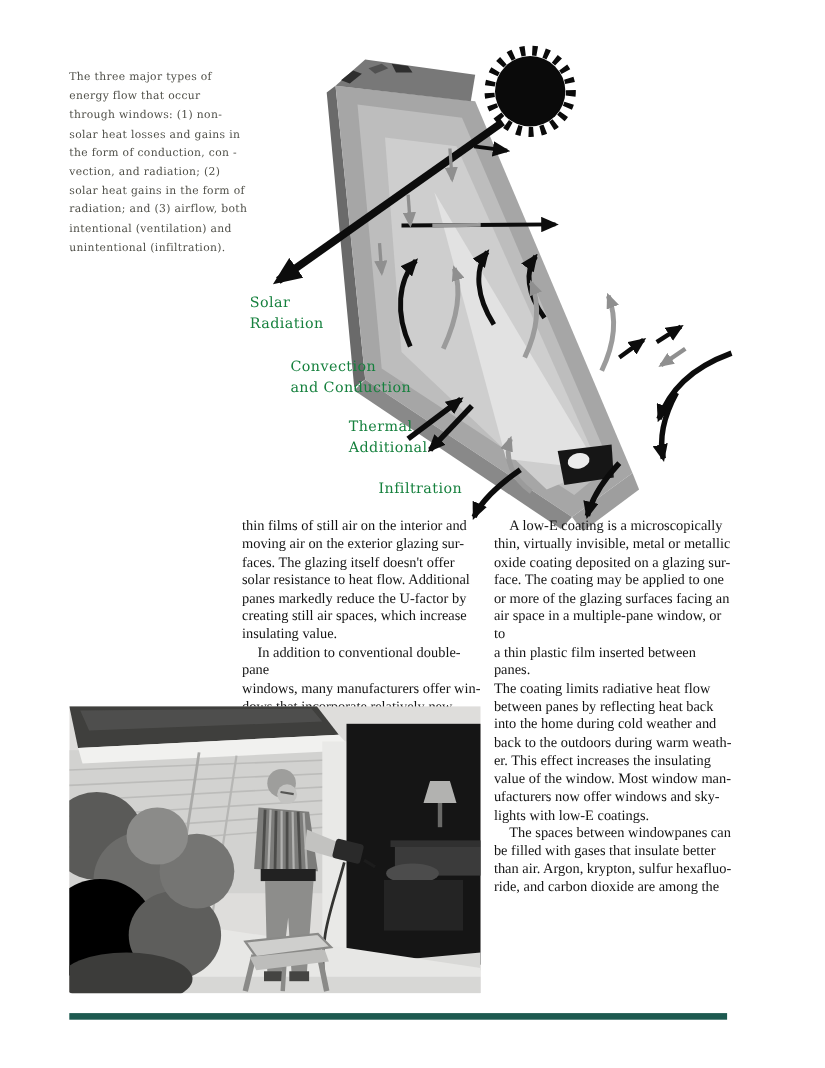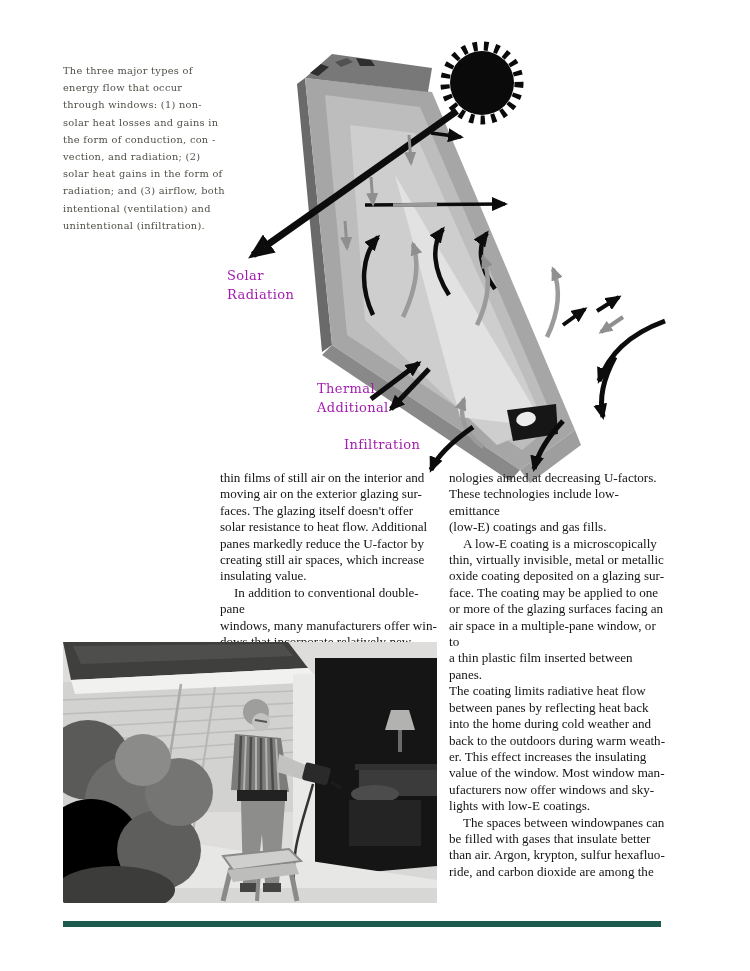--- a/index.html
+++ b/index.html
@@ -2,21 +2,21 @@
 <html><head>
 <meta charset="utf-8">
 <style>
   html,body{margin:0;padding:0;background:#ffffff;}
   .page{position:relative;width:750px;height:971px;background:#ffffff;overflow:hidden;
         font-family:"Liberation Serif",serif;}
   .sidebar-caption{position:absolute;left:63px;top:62px;width:190px;
         font-family:"DejaVu Serif",serif;font-size:9.8px;line-height:17.2px;
         letter-spacing:.3px;color:#4f4f48;white-space:pre-line;}
   .dlabel{position:absolute;font-family:"DejaVu Serif",serif;font-size:13px;
-        line-height:18.5px;letter-spacing:.4px;color:#a21caf;white-space:pre-line;}
+        line-height:18.5px;letter-spacing:.4px;color:#15803d;white-space:pre-line;}
   .col{position:absolute;top:470px;width:218px;font-size:13.1px;line-height:16.4px;color:#141414;}
   .col p{margin:0;white-space:pre-line;}
   .col p.indent{text-indent:14px;}
   .diagram-svg{position:absolute;left:225px;top:25px;}
   .photo-svg{position:absolute;left:63px;top:642px;}
   .photo-caption-box{position:absolute;left:437px;top:838px;width:224px;height:65px;background:#ccd9d5;}
   .photo-caption-box .txt{padding:11px 8px 0 13px;font-family:"DejaVu Serif",serif;
         font-size:10px;line-height:17px;letter-spacing:.3px;color:#3f514b;white-space:pre-line;}
   .bottom-rule{position:absolute;left:63px;top:921px;width:598px;height:6px;background:#1d5a50;}
 </style>
@@ -104,42 +104,40 @@
     <g stroke="#0c0c0c" stroke-width="5" fill="none">
       <path d="M440,296 C402,310 384,330 374,356" marker-end="url(#mB)"></path>
       <path d="M390,332 C378,354 374,374 378,392" marker-end="url(#mB)"></path>
       <path d="M338,396 C323,412 313,428 309,444" marker-end="url(#mB)"></path>
       <path d="M248,402 C228,416 212,431 206,445" marker-end="url(#mB)"></path>
     </g>
   </svg>
 
   <div class="dlabel" style="left:227px;top:267px;">Solar
 Radiation</div>
+  <div class="dlabel" style="left:264px;top:325px;">Convection
+and Conduction</div>
   <div class="dlabel" style="left:317px;top:380px;">Thermal
 Additional</div>
   <div class="dlabel" style="left:344px;top:436px;">Infiltration</div>
 
   <div class="col" style="left:220px;">
     <p>thin films of still air on the interior and
 moving air on the exterior glazing sur-
 faces. The glazing itself doesn't offer
 solar resistance to heat flow. Additional
 panes markedly reduce the U-factor by
 creating still air spaces, which increase
 insulating value.</p>
     <p class="indent">In addition to conventional double-pane
 windows, many manufacturers offer win-
 dows that incorporate relatively new tech-</p>
   </div>
 
   <div class="col" style="left:449px;">
-    <p>nologies aimed at decreasing U-factors.
-These technologies include low-emittance
-(low-E) coatings and gas fills.
-</p>
     <p class="indent">A low-E coating is a microscopically
 thin, virtually invisible, metal or metallic
 oxide coating deposited on a glazing sur-
 face. The coating may be applied to one
 or more of the glazing surfaces facing an
 air space in a multiple-pane window, or to
 a thin plastic film inserted between panes.
 The coating limits radiative heat flow
 between panes by reflecting heat back
 into the home during cold weather and

